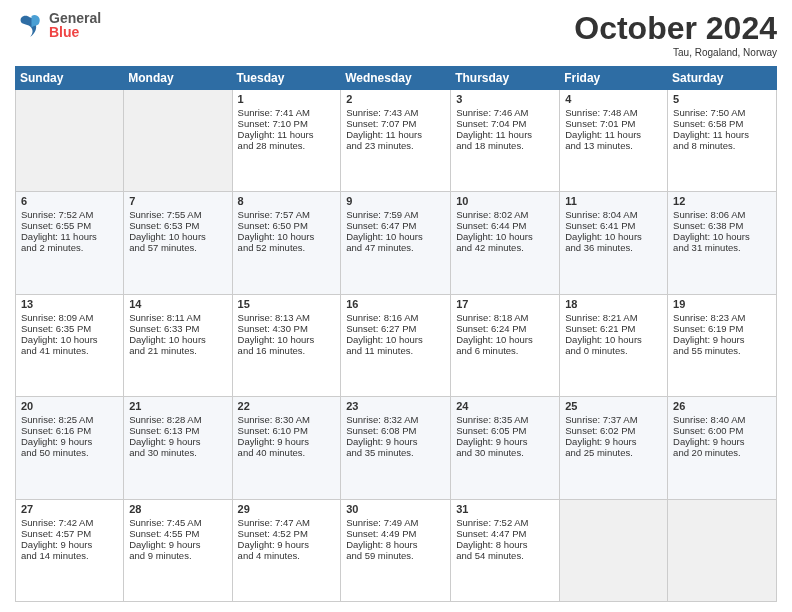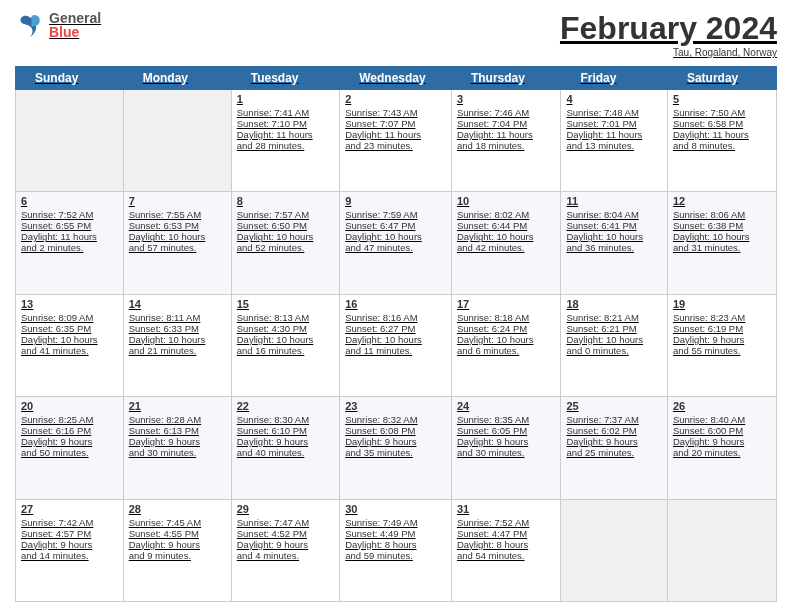--- a/index.html
+++ b/index.html
@@ -9,21 +9,20 @@
       width: 792px;
       height: 612px;
       overflow: hidden;
     }
     .page {
       width: 792px;
       height: 612px;
       padding: 10px 15px;
       display: flex;
       flex-direction: column;
-      text-decoration: underline;
     }
     .header {
       display: flex;
       justify-content: space-between;
       align-items: flex-start;
       margin-bottom: 8px;
     }
     .title-block {
       text-align: right;
     }
@@ -38,21 +37,21 @@
     }
     .calendar-table {
       width: 100%;
       border-collapse: collapse;
       flex: 1;
     }
     .calendar-table th {
       background-color: #2e6da4;
       color: #fff;
       text-align: left;
-      padding: 4px 19px;
+      padding: 4px 4px;
       font-size: 12px;
       border: 1px solid #2e6da4;
     }
     .calendar-table td {
       border: 1px solid #ccc;
       vertical-align: top;
       padding: 3px 5px;
       font-size: 9.5px;
       color: #333;
       width: 113px;
@@ -106,21 +105,21 @@
       <svg class="logo-icon" viewBox="0 0 40 40">
         <path d="M20 10 C15 5, 5 8, 8 16 C10 20, 18 18, 22 24 C26 30, 20 36, 20 36 C20 36, 30 30, 28 20 C26 12, 22 10, 20 10Z" fill="#2e6da4"></path>
         <path d="M22 8 C28 4, 36 10, 32 18 C30 22, 24 20, 22 24" fill="#4a9fd4" stroke="none"></path>
       </svg>
       <div class="logo-name">
         <span class="logo-general">General</span>
         <span class="logo-blue">Blue</span>
       </div>
     </div>
     <div class="title-block">
-      <div class="month-title">February 2024</div>
+      <div class="month-title">October 2024</div>
       <div class="location-title">Tau, Rogaland, Norway</div>
     </div>
   </div>
 
   <table class="calendar-table">
     <thead>
       <tr>
       <th>Sunday</th>
           <th>Monday</th>
           <th>Tuesday</th>

